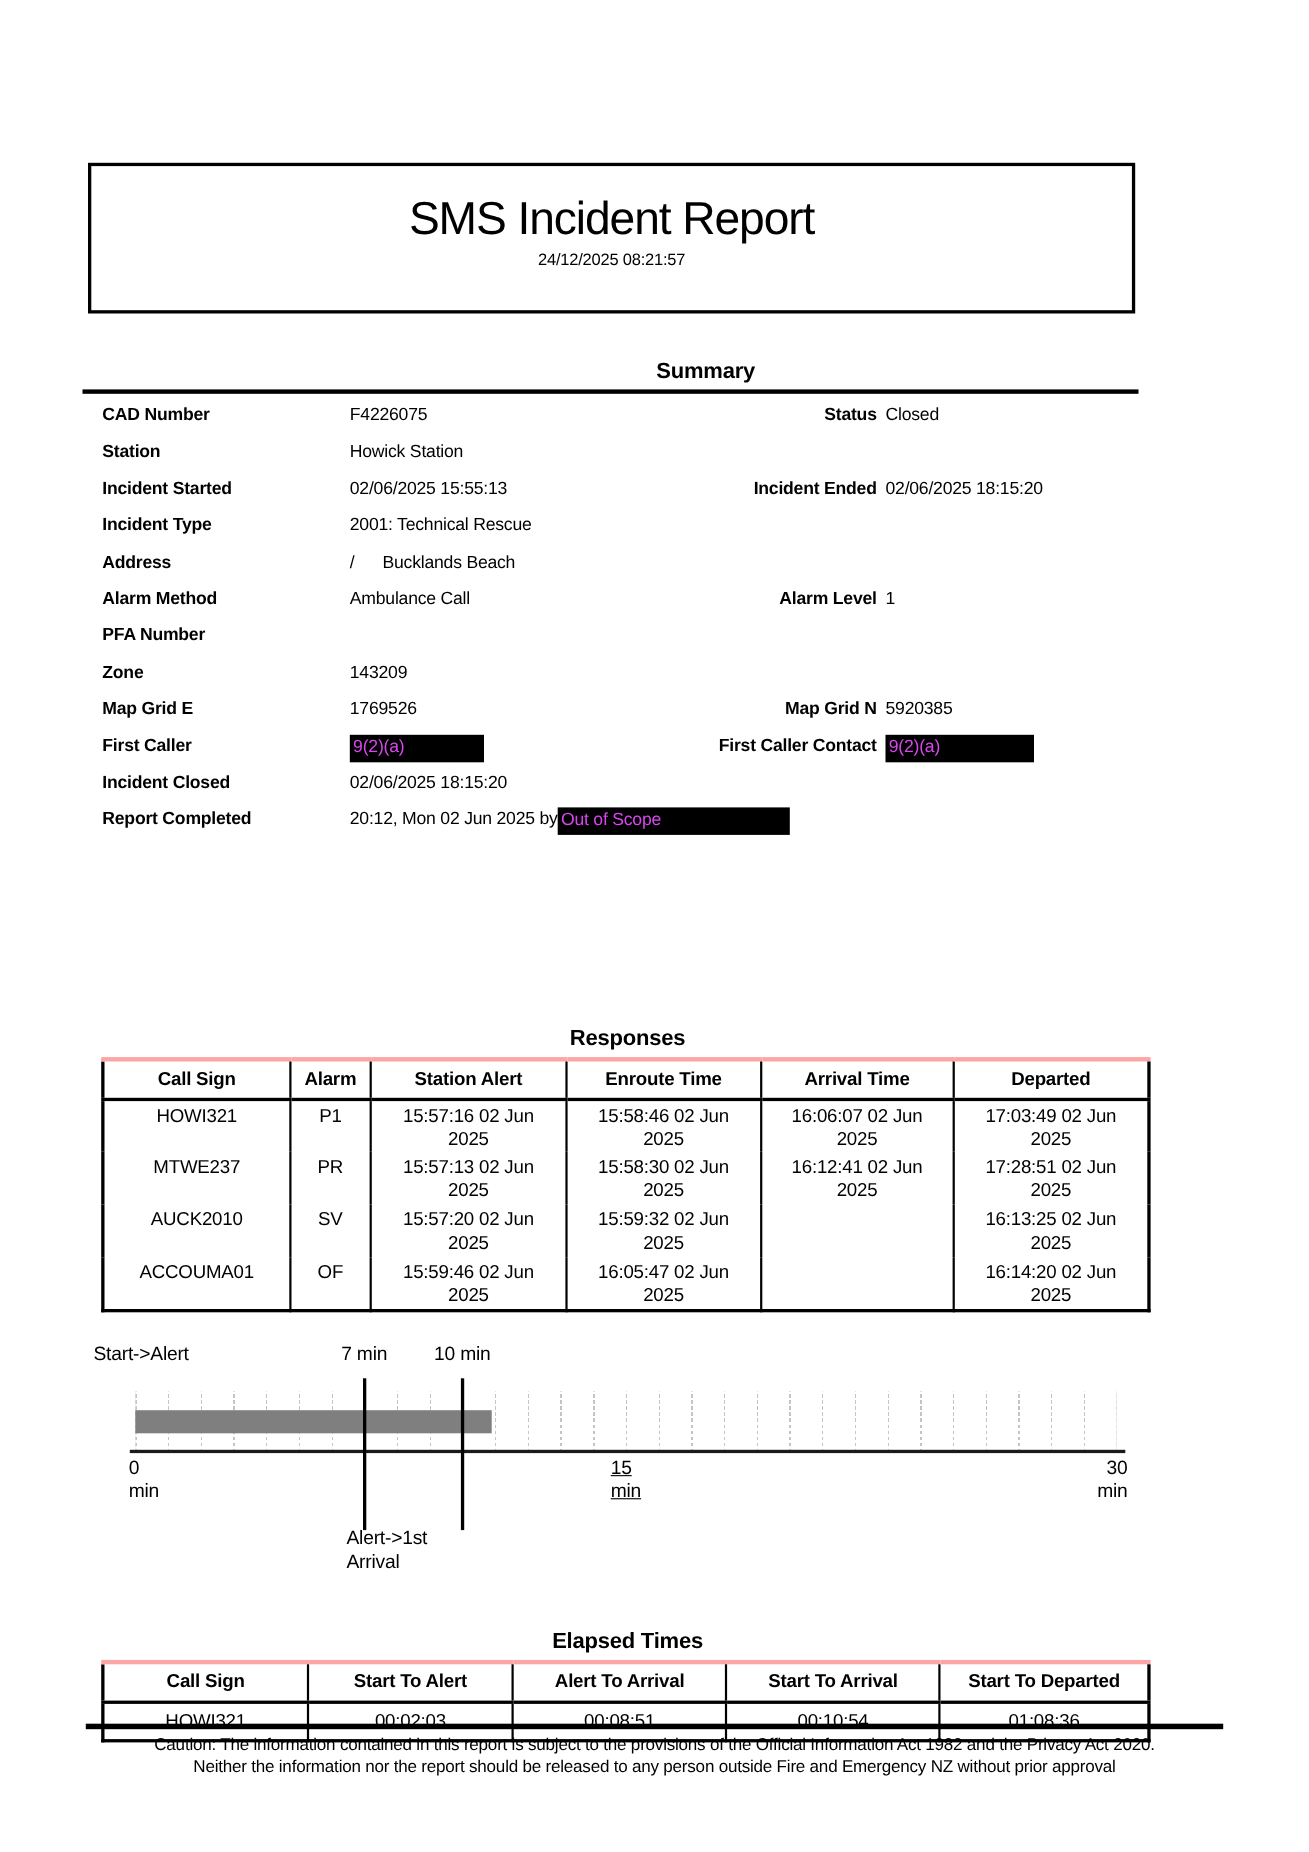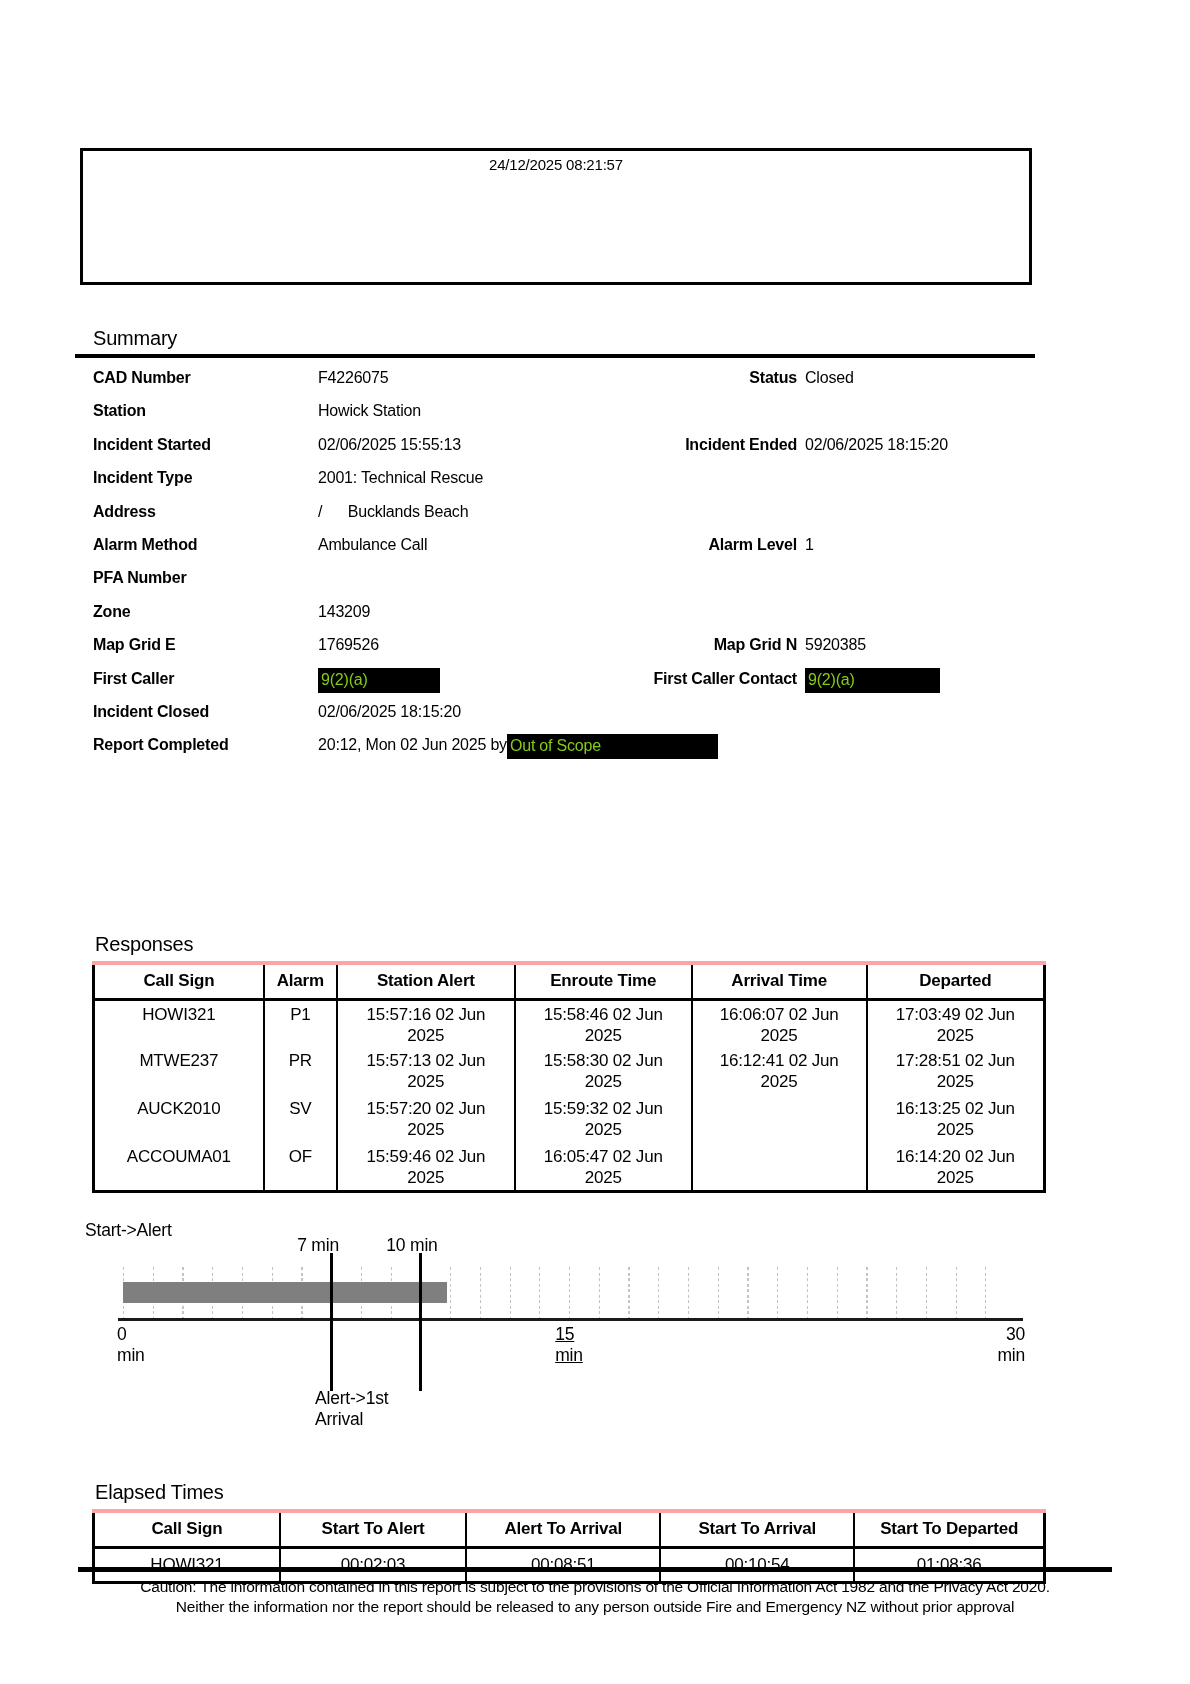--- a/index.html
+++ b/index.html
@@ -7,32 +7,32 @@
   .page {
     position:relative; width:1190px; height:1684px; background:#fff;
     font-family:"Liberation Sans","DejaVu Sans",sans-serif; color:#000;
     letter-spacing:-0.2px; overflow:hidden;
   }
   
   .title-box { position:absolute; left:80px; top:148px; width:952px; height:137px; border:3px solid #000; text-align:center; }
   .title { margin-top:24px; font-size:42px; font-weight:400; letter-spacing:-1px; }
   .subtitle { margin-top:5px; font-size:15px; }
   
-  .section-heading { font-size:20px; font-weight:normal; line-height:24px; }
+  .section-heading { font-size:20px; font-weight:bold; line-height:24px;text-align:center; }
   
   .summary { position:absolute; left:0; top:326px; width:1190px; }
   .summary .section-heading { margin-left:93px; }
   .summary-rule { margin-left:75px; margin-top:4px; width:960px; height:4px; background:#000; }
   .srows { margin-top:3px; }
   .srow { position:relative; height:33.4px; font-size:16px; line-height:22px; }
   .slabel  { position:absolute; left:93px;  top:6px; font-weight:bold; }
   .svalue  { position:absolute; left:318px; top:6px; white-space:pre-wrap; }
   .slabel2 { position:absolute; left:557px; width:240px; top:6px; font-weight:bold; text-align:right; }
   .svalue2 { position:absolute; left:805px; top:6px; }
-  .redact { display:inline-block; background:#000; color:#84cc16; padding:1px 4px 3px 3px; line-height:21px; vertical-align:top; }
+  .redact { display:inline-block; background:#000; color:#d946ef; padding:1px 4px 3px 3px; line-height:21px; vertical-align:top; }
   .w-fc  { width:122px; }
   .w-fcc { width:135px; }
   .w-oos { width:211px; }
   
   .tbl-section { position:absolute; left:86px; width:960px;margin-top:30px; }
   .responses { top:902px; }
   .elapsed   { top:1450px; }
   .tbl-section .section-heading { margin-left:9px; }
   table { border-collapse:collapse; table-layout:fixed; width:954px; margin-left:6px; margin-top:5px; border:3px solid #000; }
   th, td { border-left:2px solid #000; border-right:2px solid #000; text-align:center; font-size:17px; }
@@ -46,36 +46,37 @@
   .axis-area { position:absolute; left:48px; top:0; width:892px; height:250px; }
   .tick-band { position:absolute; left:0; top:60px; width:100%; height:53px;
     background:
       repeating-linear-gradient(to bottom, #ffffff 0 2.5px, rgba(255,255,255,0) 2.5px 5.5px),
       repeating-linear-gradient(to right, #c4c4c4 0 1.2px, transparent 1.2px 29.733px);
   }
   .chart-bar { position:absolute; top:77px; height:21px; background:#7f7f7f; }
   .axis-line { position:absolute; left:-5px; right:-8px; top:113px; height:3px; background:#1a1a1a; }
   .marker { position:absolute; top:0; width:0; height:100%; }
   .marker .mline { position:absolute; left:-1px; top:48px; width:3px; height:138px; background:#000; }
-  .marker .mlabel { position:absolute; left:-34px; top:30px; width:68px; white-space:nowrap; }
+  .marker .mlabel { position:absolute; left:-34px; top:15px; width:68px; text-align:center; white-space:nowrap; }
   .axis-lbl { position:absolute; top:119px; }
   .axis-lbl.l0  { left:-6px; text-align:left; }
   .axis-lbl.l15 { left:50%; transform:translateX(-50%); text-align:left;text-decoration:underline; }
   .axis-lbl.l30 { right:-10px; text-align:right; }
   .chart-annotation { position:absolute; left:240px; top:183px; width:90px; }
   
   .footer-bar { position:absolute; left:78px; top:1567px; width:1034px; height:5px; background:#000; }
   .footer-text { position:absolute; left:0; top:1577px; width:1190px; text-align:center; font-size:15.5px; line-height:20px; }
 </style>
 </head>
 <body>
 
 <div class="page">
 
   <div class="title-box">
+    <div class="title">SMS Incident Report</div>
     <div class="subtitle">24/12/2025 08:21:57</div>
   </div>
 
   <div class="summary">
     <div class="section-heading">Summary</div>
     <div class="summary-rule"></div>
     <div class="srows">
 
       <div class="srow">
         <span class="slabel">CAD Number</span>

